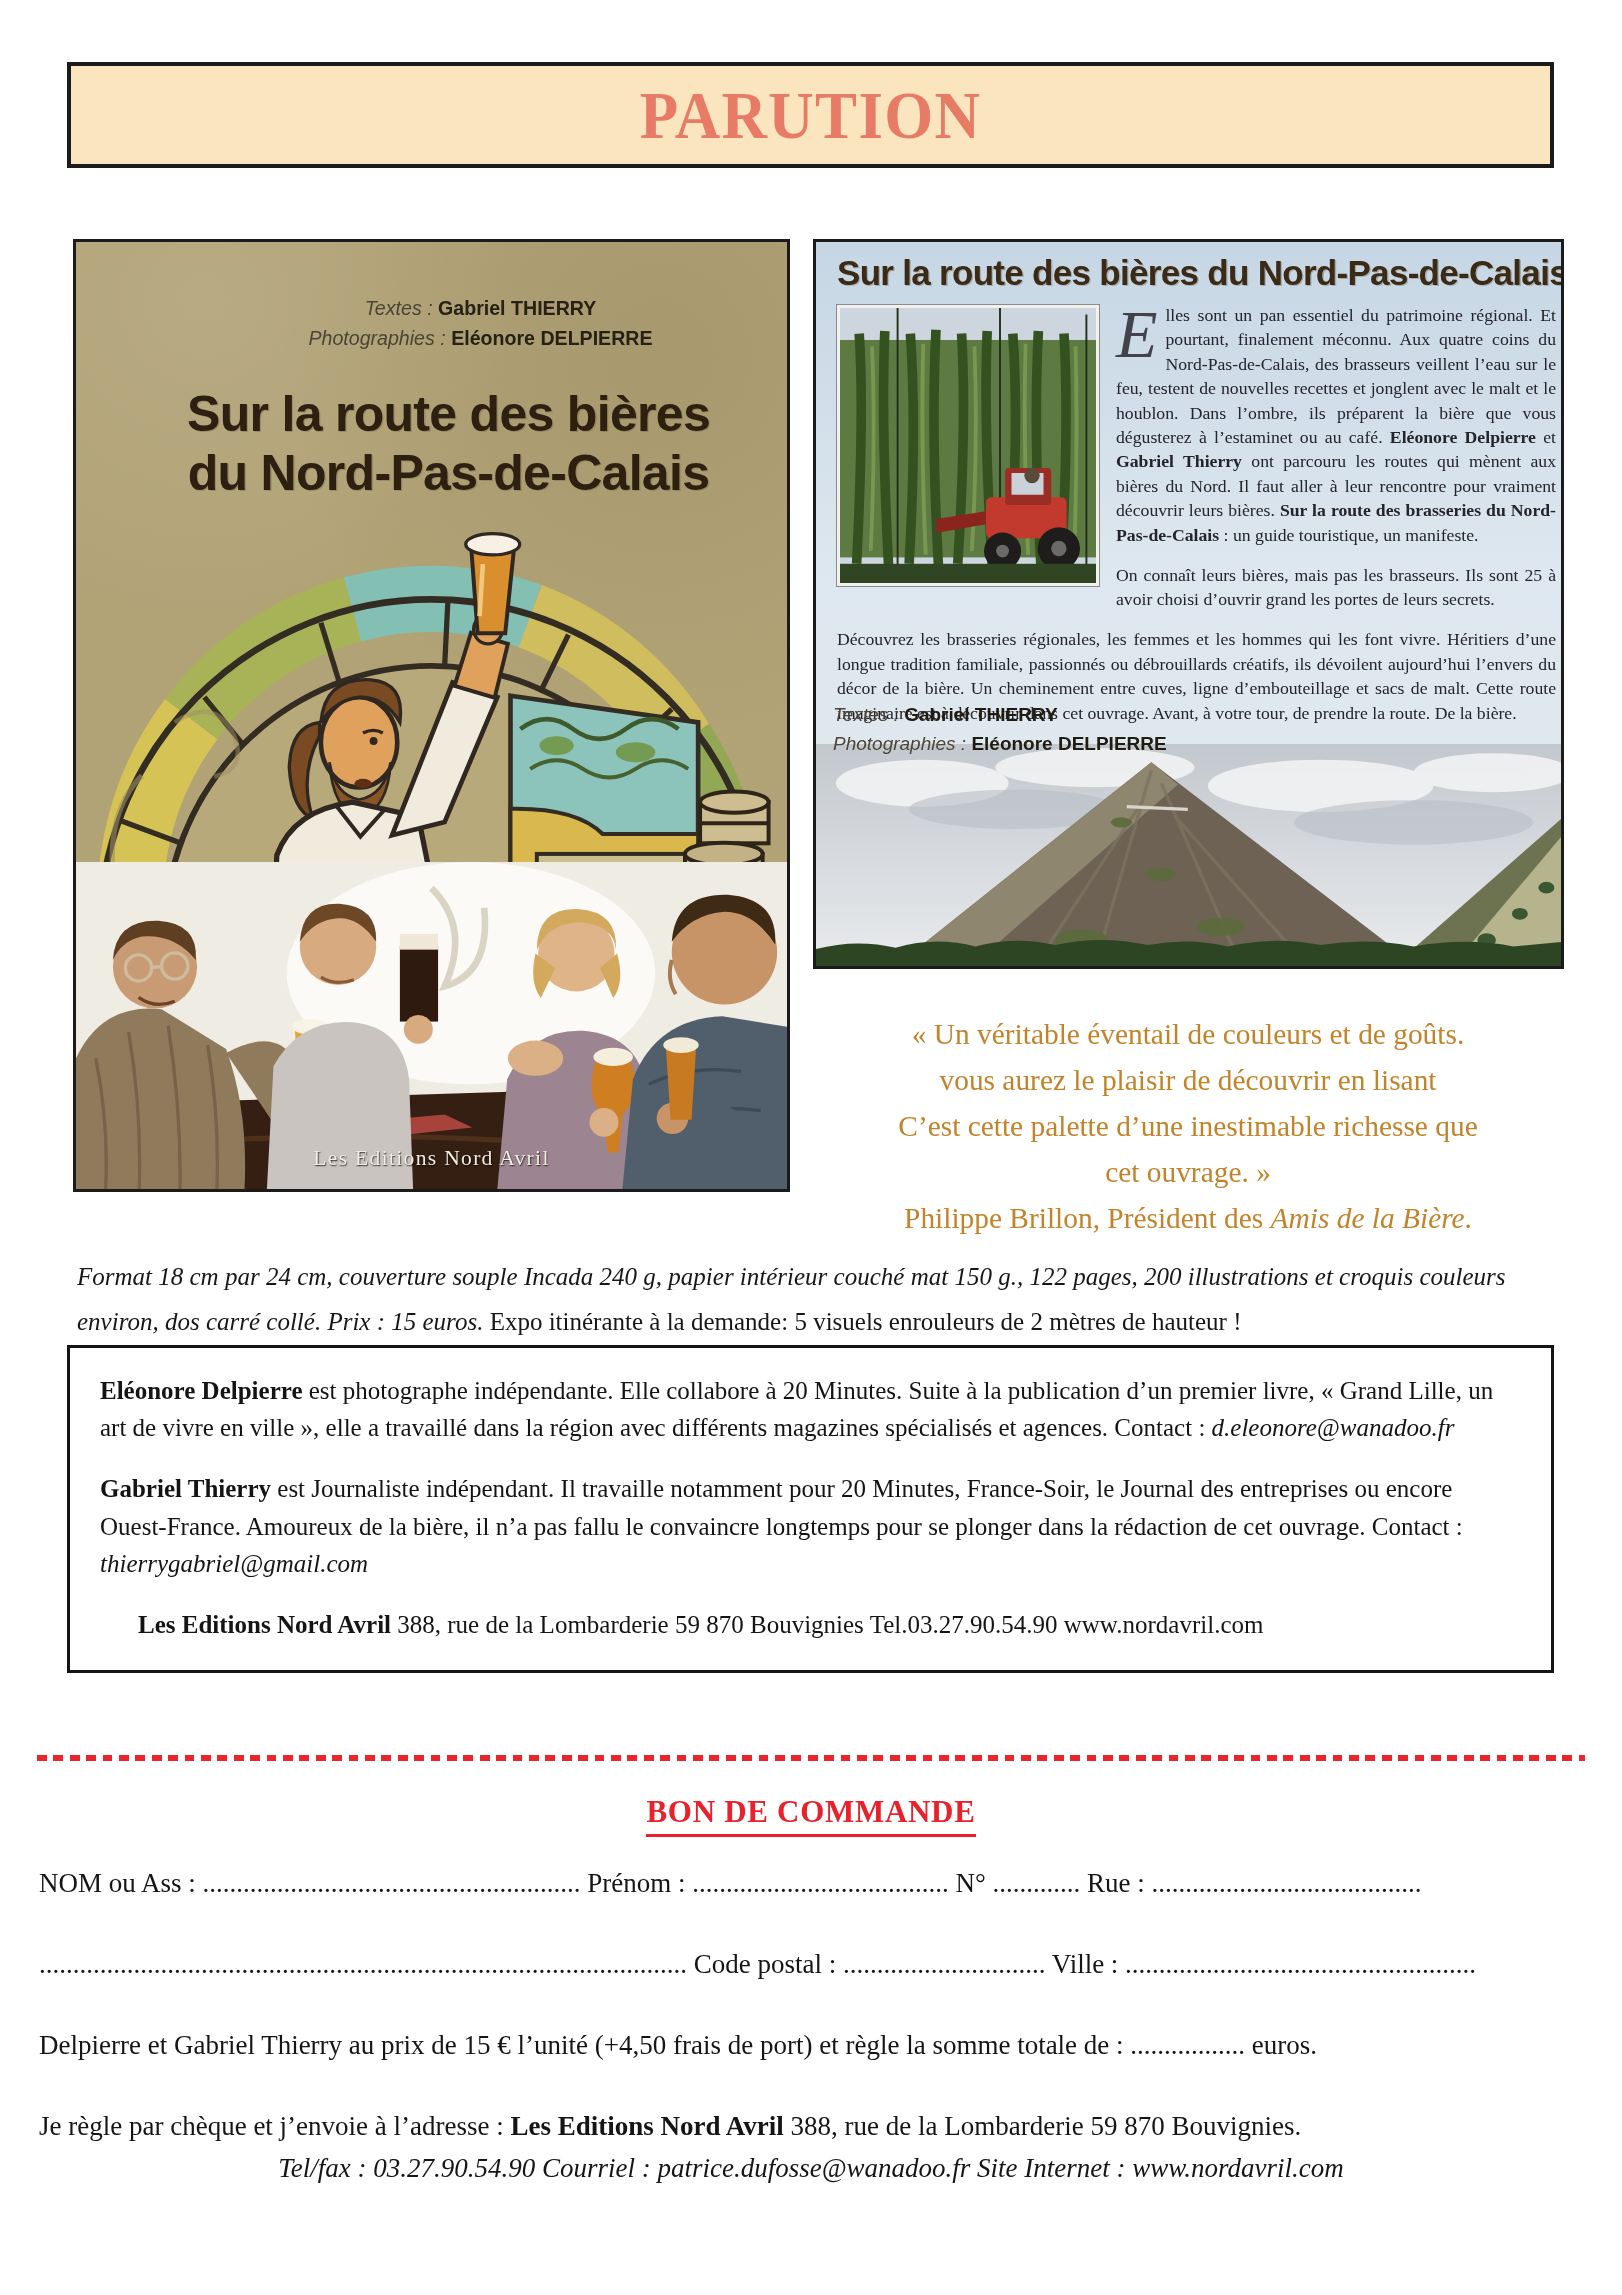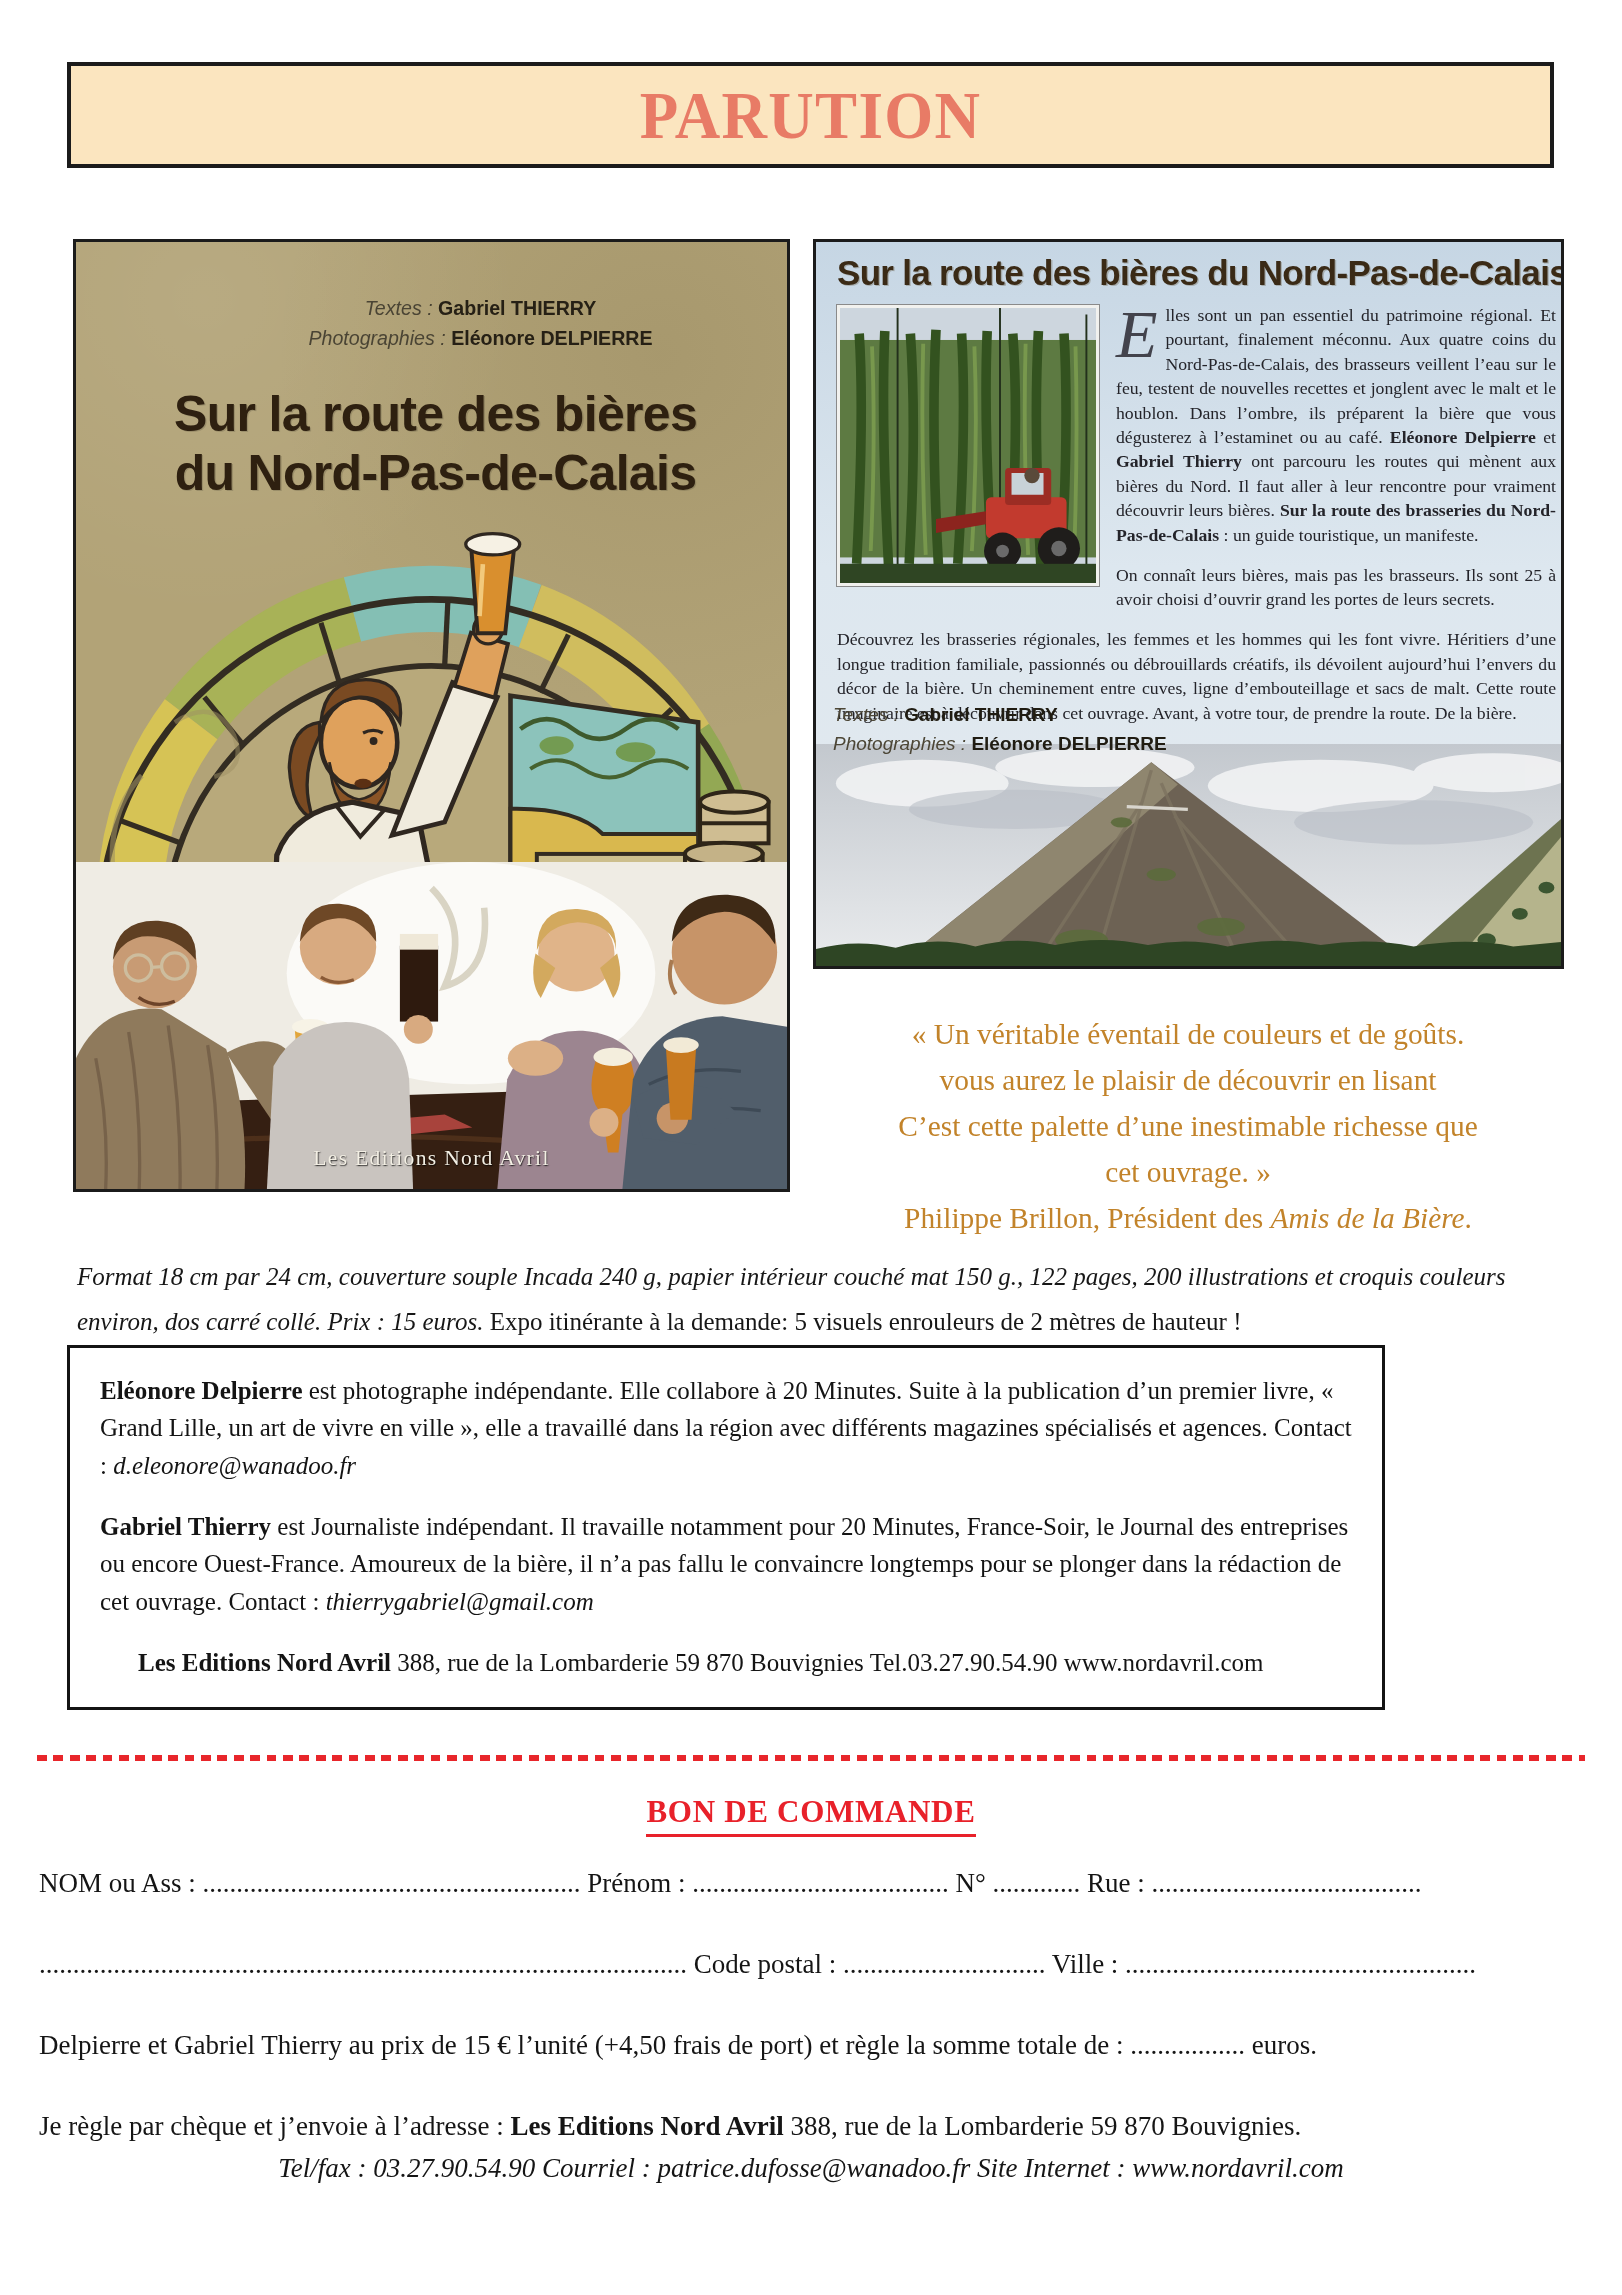--- a/index.html
+++ b/index.html
@@ -16,21 +16,21 @@
   .front-cover{position:absolute;left:73px;top:239px;width:717px;height:953px;box-sizing:border-box;
                border:3.9px solid #1b1b1b;overflow:hidden;
                background:
                  radial-gradient(circle at 18% 6%, rgba(255,255,255,.08), transparent 30%),
                  radial-gradient(circle at 82% 12%, rgba(90,75,40,.12), transparent 38%),
                  #b2a377;}
   .fc-credits{position:absolute;top:51px;left:0;width:100%;text-align:center;padding-left:98px;box-sizing:border-box;
               font-family:"Liberation Sans",sans-serif;font-size:19.6px;line-height:1.55;color:#3c382c;}
   .fc-credits .lbl{font-style:italic;color:#4a4434;}
   .fc-credits .nm{font-weight:bold;color:#262015;}
-  .fc-title{position:absolute;top:143px;left:4px;width:100%;text-align:center;
+  .fc-title{position:absolute;top:143px;left:17px;width:100%;text-align:center;
             font-family:"Liberation Sans",sans-serif;font-weight:700;font-size:50px;line-height:1.18;
             color:#2e2010;letter-spacing:-0.7px;text-shadow:1.3px 1.3px 0 rgba(0,0,0,.14);}
   .fc-glass{position:absolute;left:0;top:281px;width:100%;height:412px;}
   .fc-people{position:absolute;left:0;bottom:0;width:100%;height:327px;}
   .fc-publisher{position:absolute;bottom:18.3px;left:0;width:100%;text-align:center;
                 font-family:"Liberation Serif",serif;font-size:21.6px;letter-spacing:1.3px;color:#f3efe4;
                 text-shadow:0.7px 0.7px 1.3px rgba(0,0,0,.8);z-index:5;}
 
   
   .back-cover{position:absolute;left:813px;top:239px;width:751px;height:730px;box-sizing:border-box;
@@ -56,21 +56,21 @@
   
   .quote{position:absolute;left:807px;top:1011px;width:762px;text-align:center;
          font-size:29.4px;line-height:46px;color:#c2832a;}
   .quote .attr em{font-style:italic;}
 
   
   .format-note{position:absolute;left:77px;top:1255px;width:1472px;font-size:25px;line-height:1.78;color:#171717;}
   .format-note .it{font-style:italic;}
 
   
-  .bio-box{position:absolute;left:67px;top:1345px;width:1318px;box-sizing:border-box;
+  .bio-box{position:absolute;left:67px;top:1345px;width:1487px;box-sizing:border-box;
            border:3.9px solid #141414;background:#ffffff;padding:23.6px 30px 26px 30px;
            font-size:25px;line-height:1.5;}
   .bio-box p{margin:0 0 23.6px 0;}
   .bio-box p.last{margin:3.9px 0 0 0;padding-left:38px;}
   .bio-box .nm{font-weight:bold;}
   .bio-box .em{font-style:italic;}
 
   
   .cut-line{position:absolute;left:37px;top:1755px;width:1548px;height:5.9px;
             background:repeating-linear-gradient(90deg,#e8262b 0 9.8px,transparent 9.8px 16.4px);}

